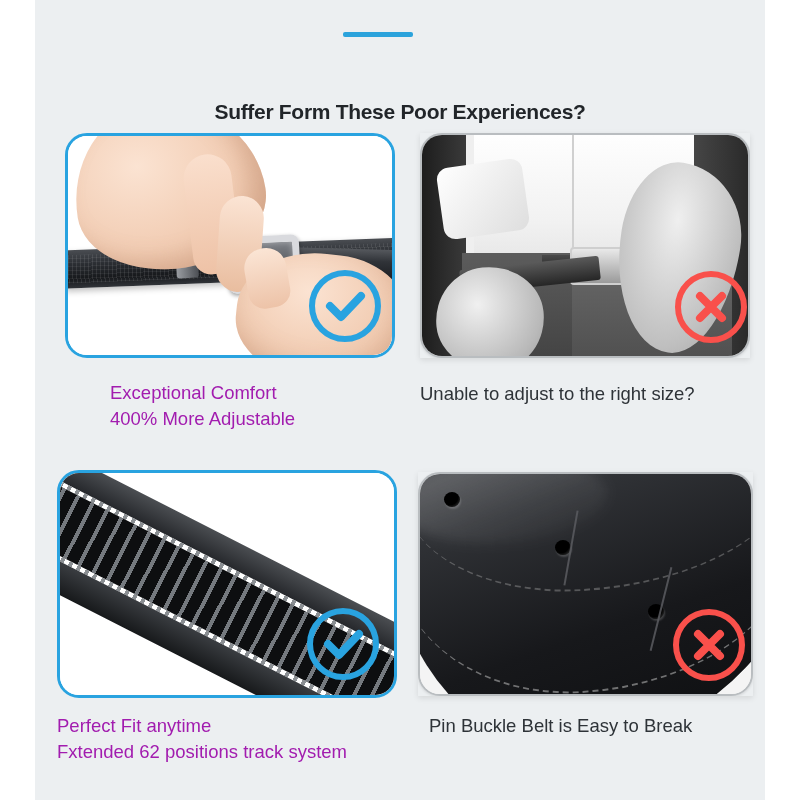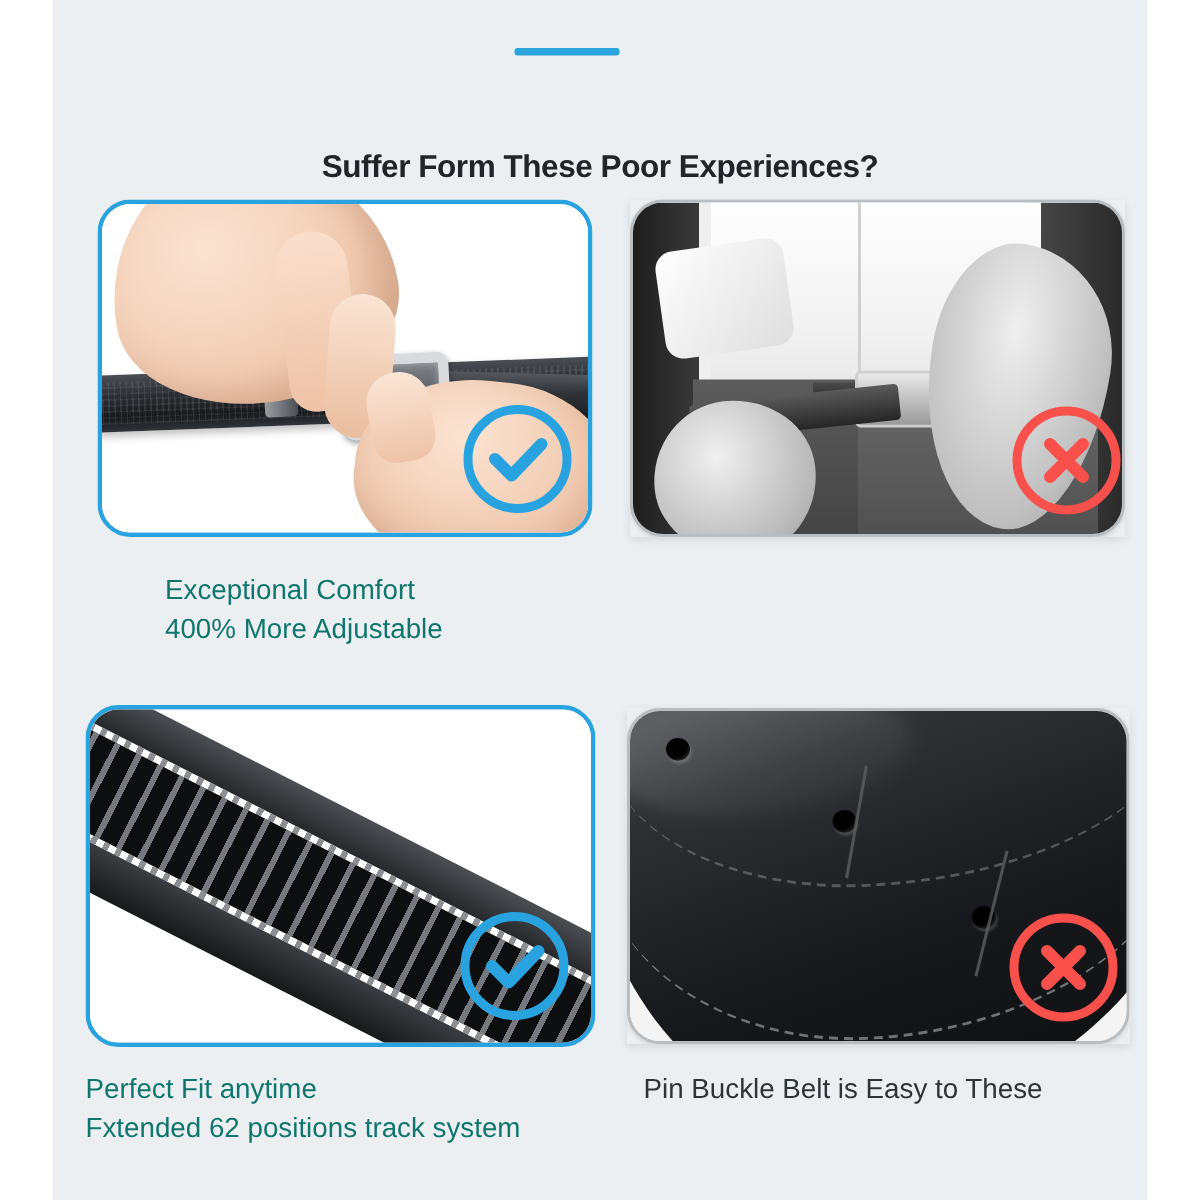--- a/index.html
+++ b/index.html
@@ -94,21 +94,21 @@
   }
   .badge svg { position: absolute; left: 0; top: 0; }
 
   
   .caption {
     position: absolute;
     font-size: 18.5px;
     line-height: 26px;
     white-space: pre-line;
   }
-  .caption.blue { color: #0f766e; }
+  .caption.blue { color: #a21caf; }
   .caption.dark { color: #2e3338; }
 
   
 
   
   .c1-bg { position:absolute; inset:0; background:#ffffff; }
   .c1-belt {
     position: absolute;
     left: -4px; top: 108px;
     width: 340px; height: 38px;
@@ -365,20 +365,21 @@
         <div class="c2-hand-l"></div>
         <div class="c2-hand-r"></div>
       </div>
     </div>
   </div>
   <div class="badge cross" style="left:640px; top:271px;">
     <svg width="60" height="60" viewBox="0 0 60 60" aria-hidden="true">
       <path d="M19 19 L41 41 M41 19 L19 41" fill="none" stroke="#f9504b" stroke-width="8" stroke-linecap="round"></path>
     </svg>
   </div>
+  <div class="caption dark" style="left:385px; top:381px; width:340px;">Unable to adjust to the right size?</div>
 
   <div class="card" style="left:22px; top:470px; width:340px; height:228px;">
     <div class="card-frame frame-blue">
       <div class="photo">
         <div class="c3-bg"></div>
         <div class="c3-strip">
           <div class="c3-layer c3-edge-top"></div>
           <div class="c3-layer c3-seam-top"></div>
           <div class="c3-layer c3-track"></div>
           <div class="c3-layer c3-seam-bot"></div>
@@ -410,15 +411,15 @@
         <div class="c4-crack" style="left:150px; top:36px; height:76px; transform:rotate(10deg);"></div>
         <div class="c4-crack" style="left:240px; top:92px; height:86px; transform:rotate(14deg);"></div>
       </div>
     </div>
   </div>
   <div class="badge cross" style="left:638px; top:609px;">
     <svg width="60" height="60" viewBox="0 0 60 60" aria-hidden="true">
       <path d="M19 19 L41 41 M41 19 L19 41" fill="none" stroke="#f9504b" stroke-width="8" stroke-linecap="round"></path>
     </svg>
   </div>
-  <div class="caption dark" style="left:394px; top:713px; width:340px;">Pin Buckle Belt is Easy to These</div>
+  <div class="caption dark" style="left:394px; top:713px; width:340px;">Pin Buckle Belt is Easy to Break</div>
 
 </div>
 
 </body></html>

